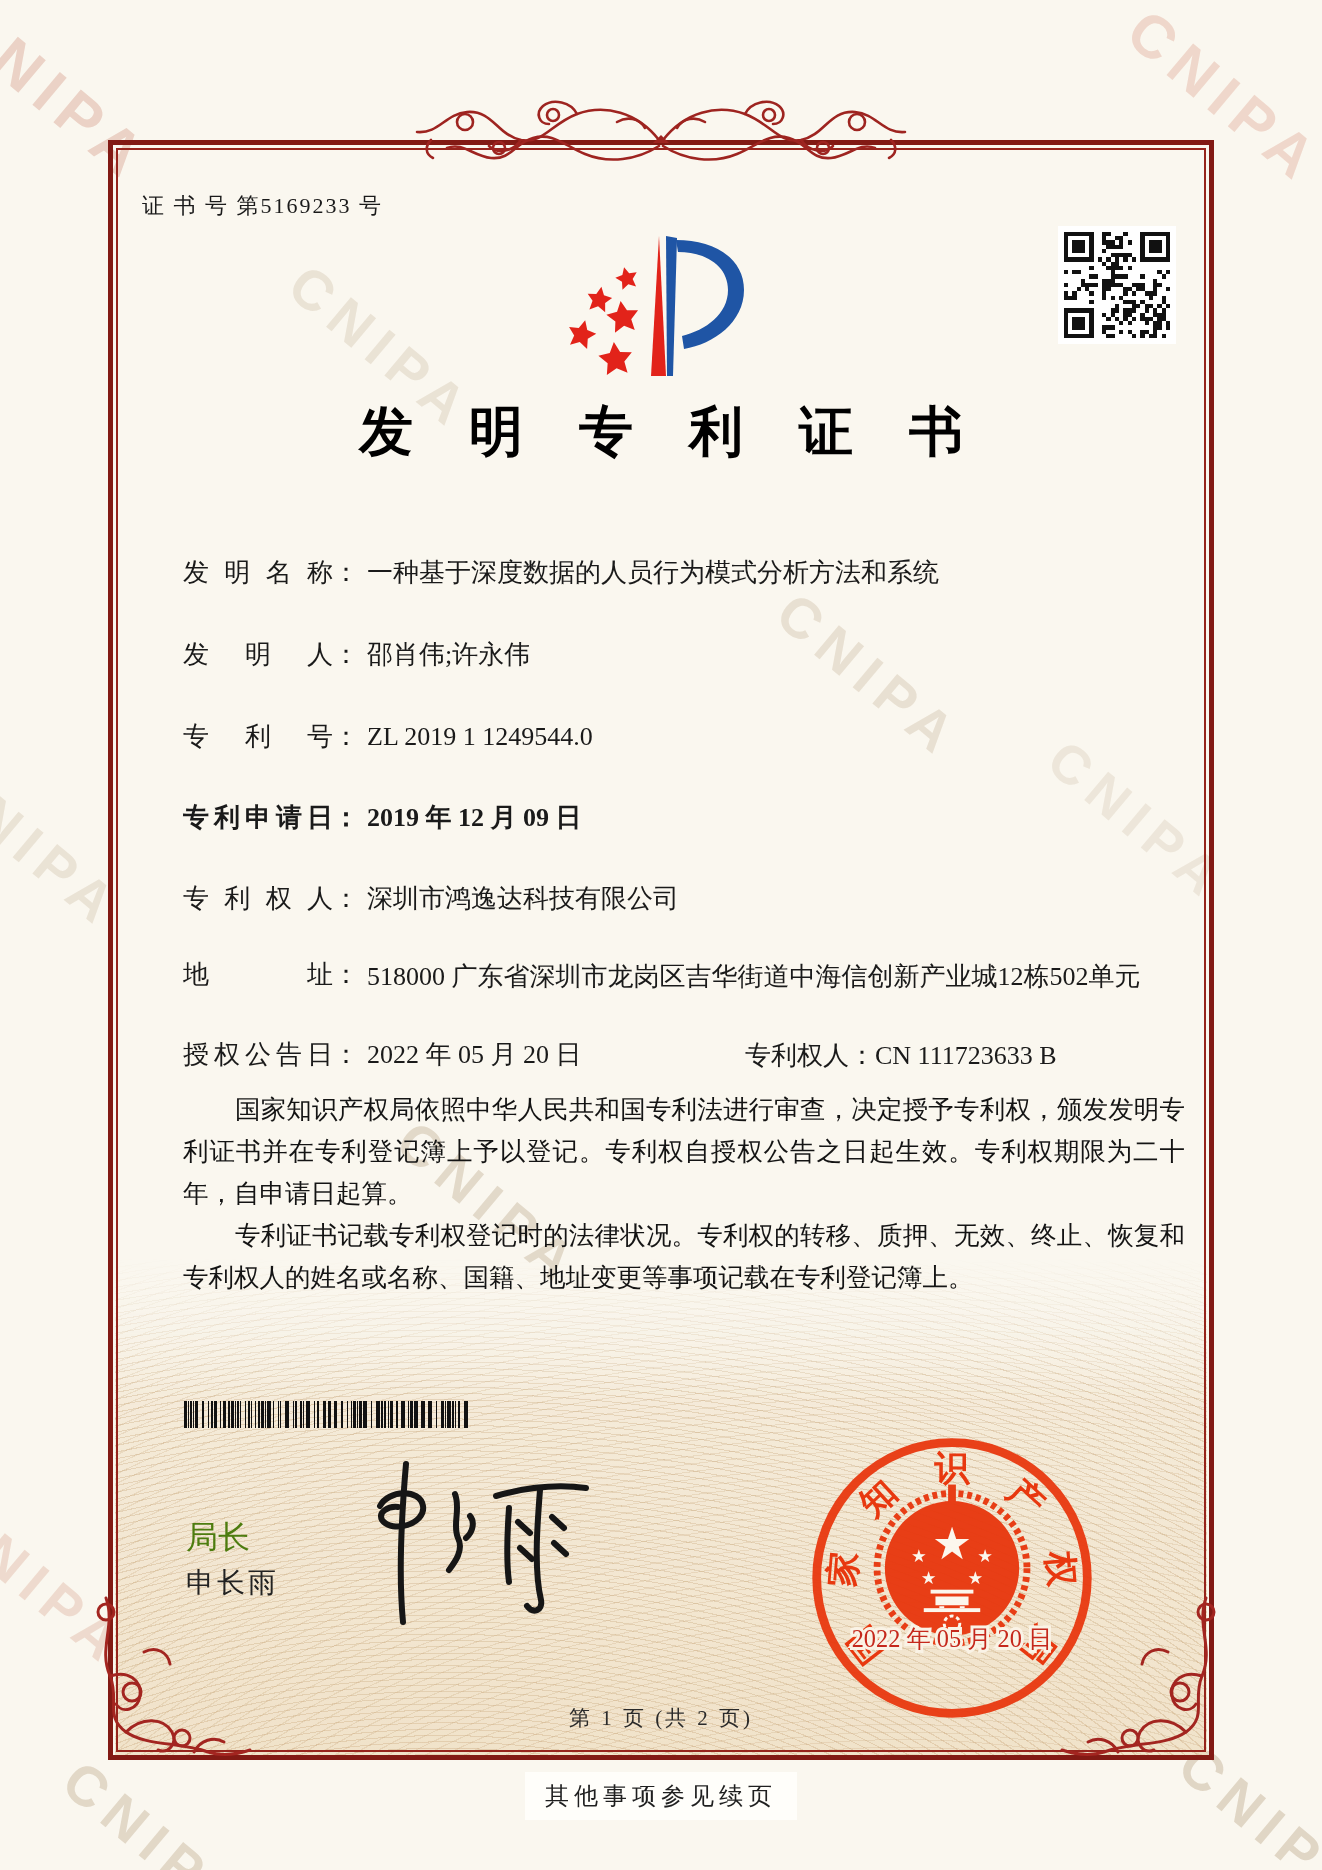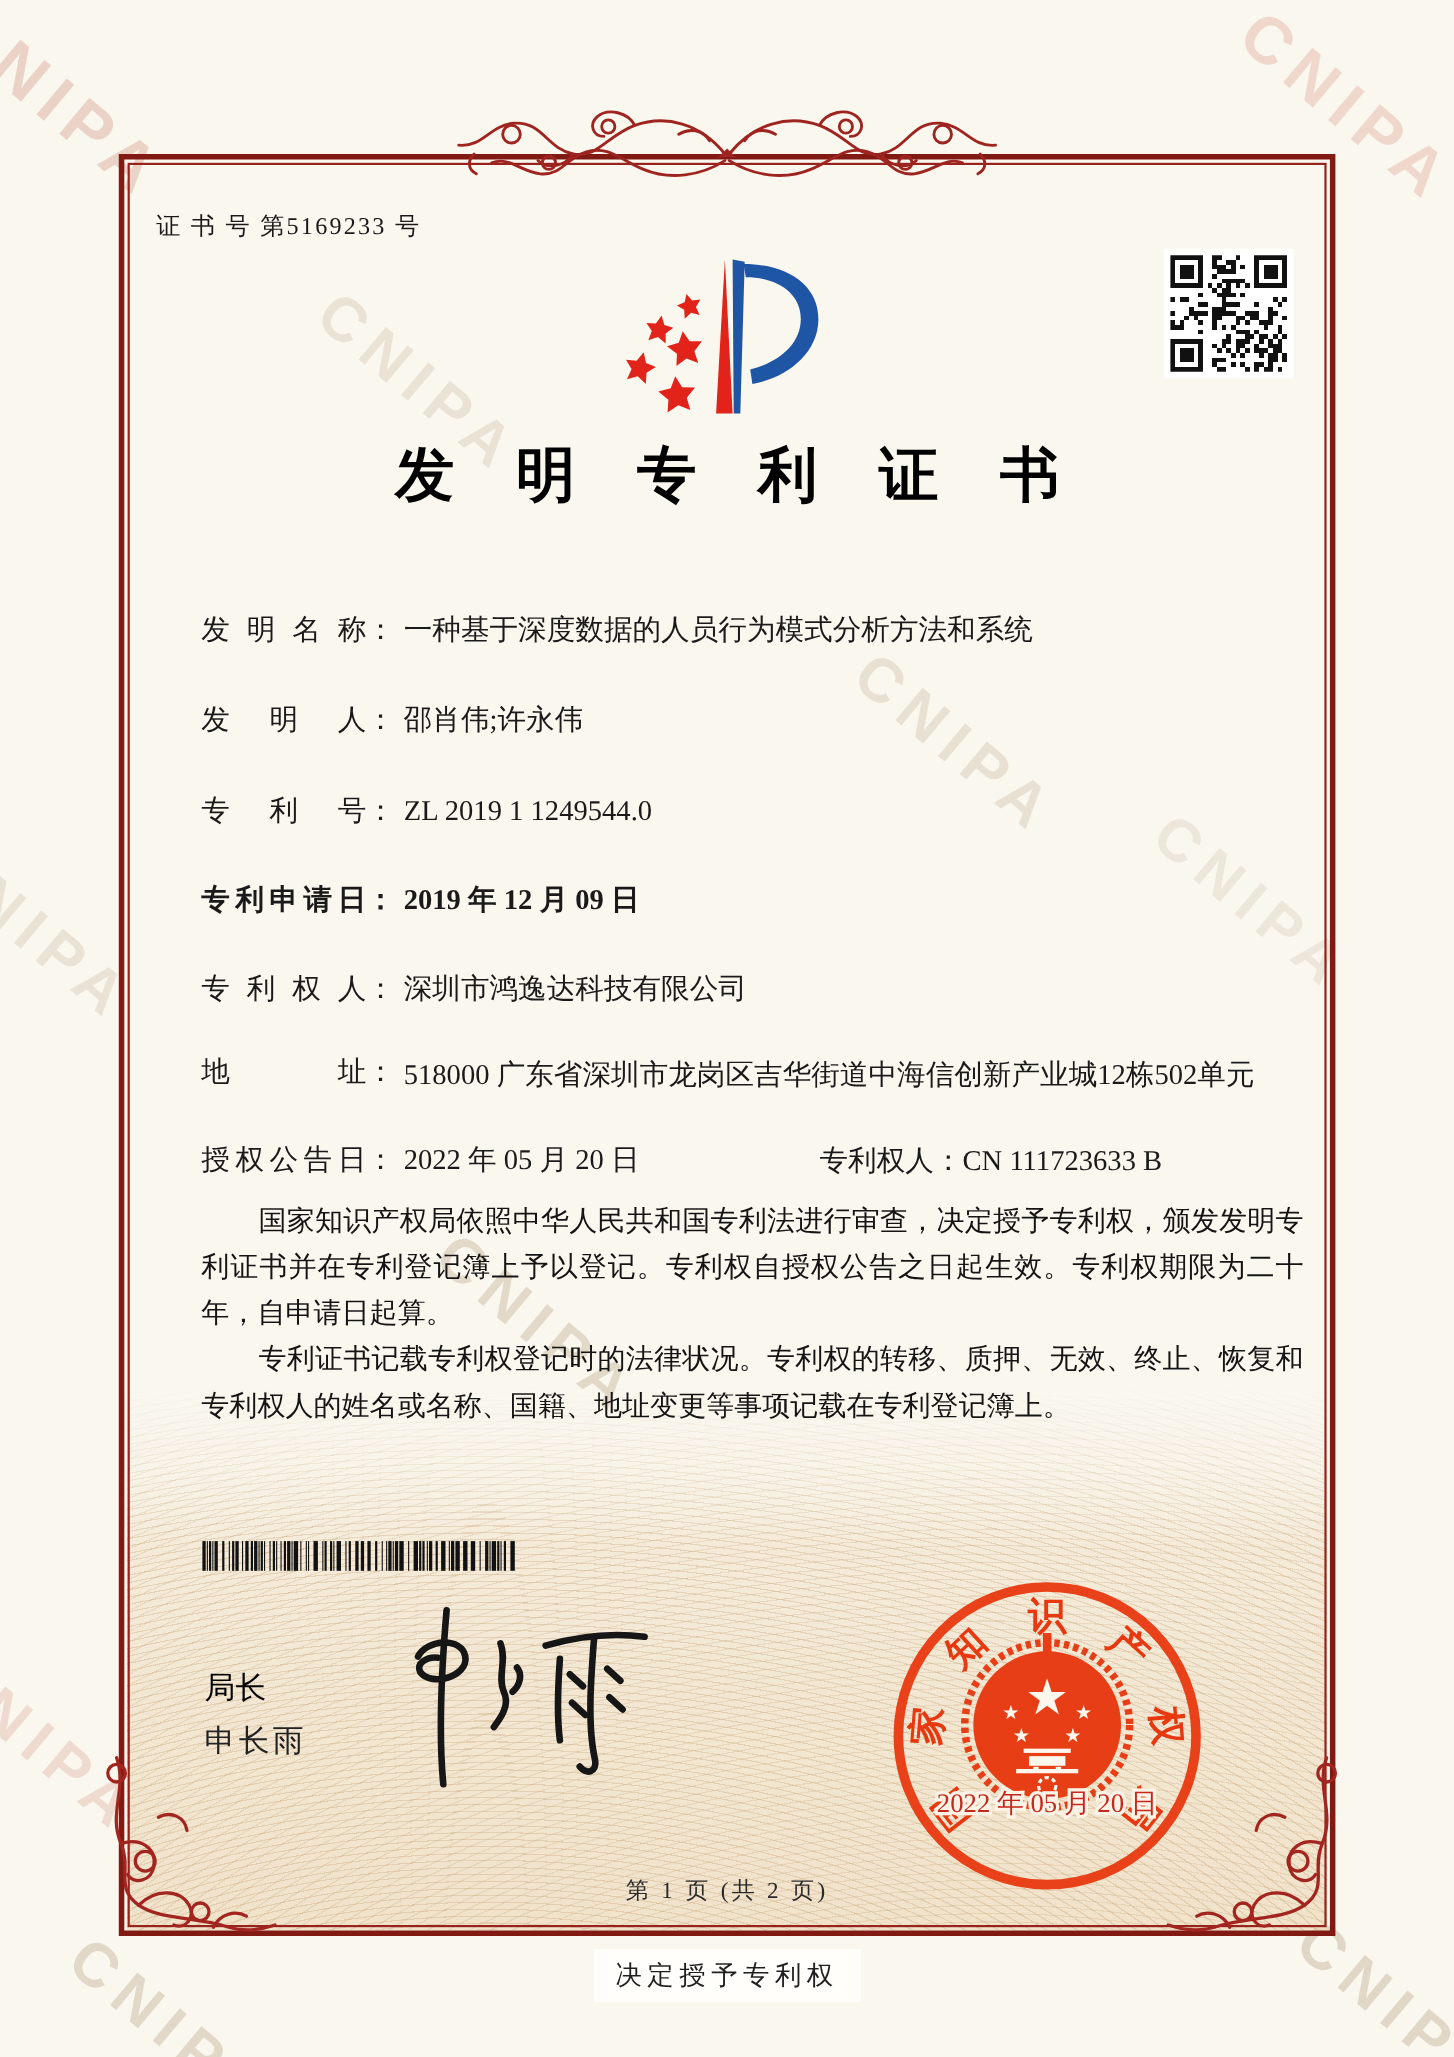--- a/index.html
+++ b/index.html
@@ -60,21 +60,21 @@
   .grant2{position:absolute;left:745px;font-size:26px;white-space:nowrap;}
   
   .body-text{
     position:absolute;left:183px;top:1089px;width:1002px;
     font-size:25.5px;line-height:42px;text-align:justify;color:#141414;
   }
   .body-text p{margin:0;text-indent:52px;}
   
   .barcode{position:absolute;left:184px;top:1401px;width:289px;height:27px;display:flex;align-items:stretch;}
   .barcode i{display:block;height:100%;}
-  .sig-title{position:absolute;left:186px;top:1516px;font-family:"Liberation Sans","DejaVu Sans",sans-serif;font-size:28px;color:#000000;}
+  .sig-title{position:absolute;left:186px;top:1516px;font-family:"Liberation Sans","DejaVu Sans",sans-serif;font-size:32px;color:#4d7c0f;}
   .sig-name{position:absolute;left:186px;top:1564px;font-family:"Liberation Sans","DejaVu Sans",sans-serif;font-size:28px;color:#222;letter-spacing:3px;}
   .signature{position:absolute;left:358px;top:1450px;}
   .seal{position:absolute;left:806px;top:1432px;}
   .page-no{position:absolute;left:0;right:0;top:1704px;text-align:center;font-size:21px;letter-spacing:3px;color:#2a2a2a;}
   .note-box{
     position:absolute;left:50%;top:1772px;transform:translateX(-50%);
     background:#fffefa;padding:8px 20px;font-size:24px;letter-spacing:5px;color:#1f1f1f;
   }
   .orn{position:absolute;pointer-events:none;}
 </style>
@@ -563,15 +563,15 @@
         <text x="261.6287074609847" y="140.8878284371999" text-anchor="middle" dominant-baseline="central" transform="rotate(85.33333333333334 261.6287074609847 140.8878284371999)" style="fill:var(--seal);font-size:36px;font-weight:bold;font-family:'Liberation Serif',serif;">权</text>
         <text x="238.25720440395287" y="218.95408523647373" text-anchor="middle" dominant-baseline="central" transform="rotate(128 238.25720440395287 218.95408523647373)" style="fill:var(--seal);font-size:36px;font-weight:bold;font-family:'Liberation Serif',serif;">局</text>
       </g>
     <g id="seal-date">
         <text x="150" y="221" text-anchor="middle" style="fill:none;stroke:#faf3e6;stroke-width:6;font-size:25px;font-family:'Liberation Serif',serif;">2022 年 05 月 20 日</text>
         <text x="150" y="221" text-anchor="middle" style="fill:#c5281c;font-size:25px;font-family:'Liberation Serif',serif;">2022 年 05 月 20 日</text>
       </g>
   </svg>
 
   <div class="page-no">第 1 页 (共 2 页)</div>
-  <div class="note-box">决定授予专利权</div>
+  <div class="note-box">其他事项参见续页</div>
 
 </div>
 
 </body></html>

